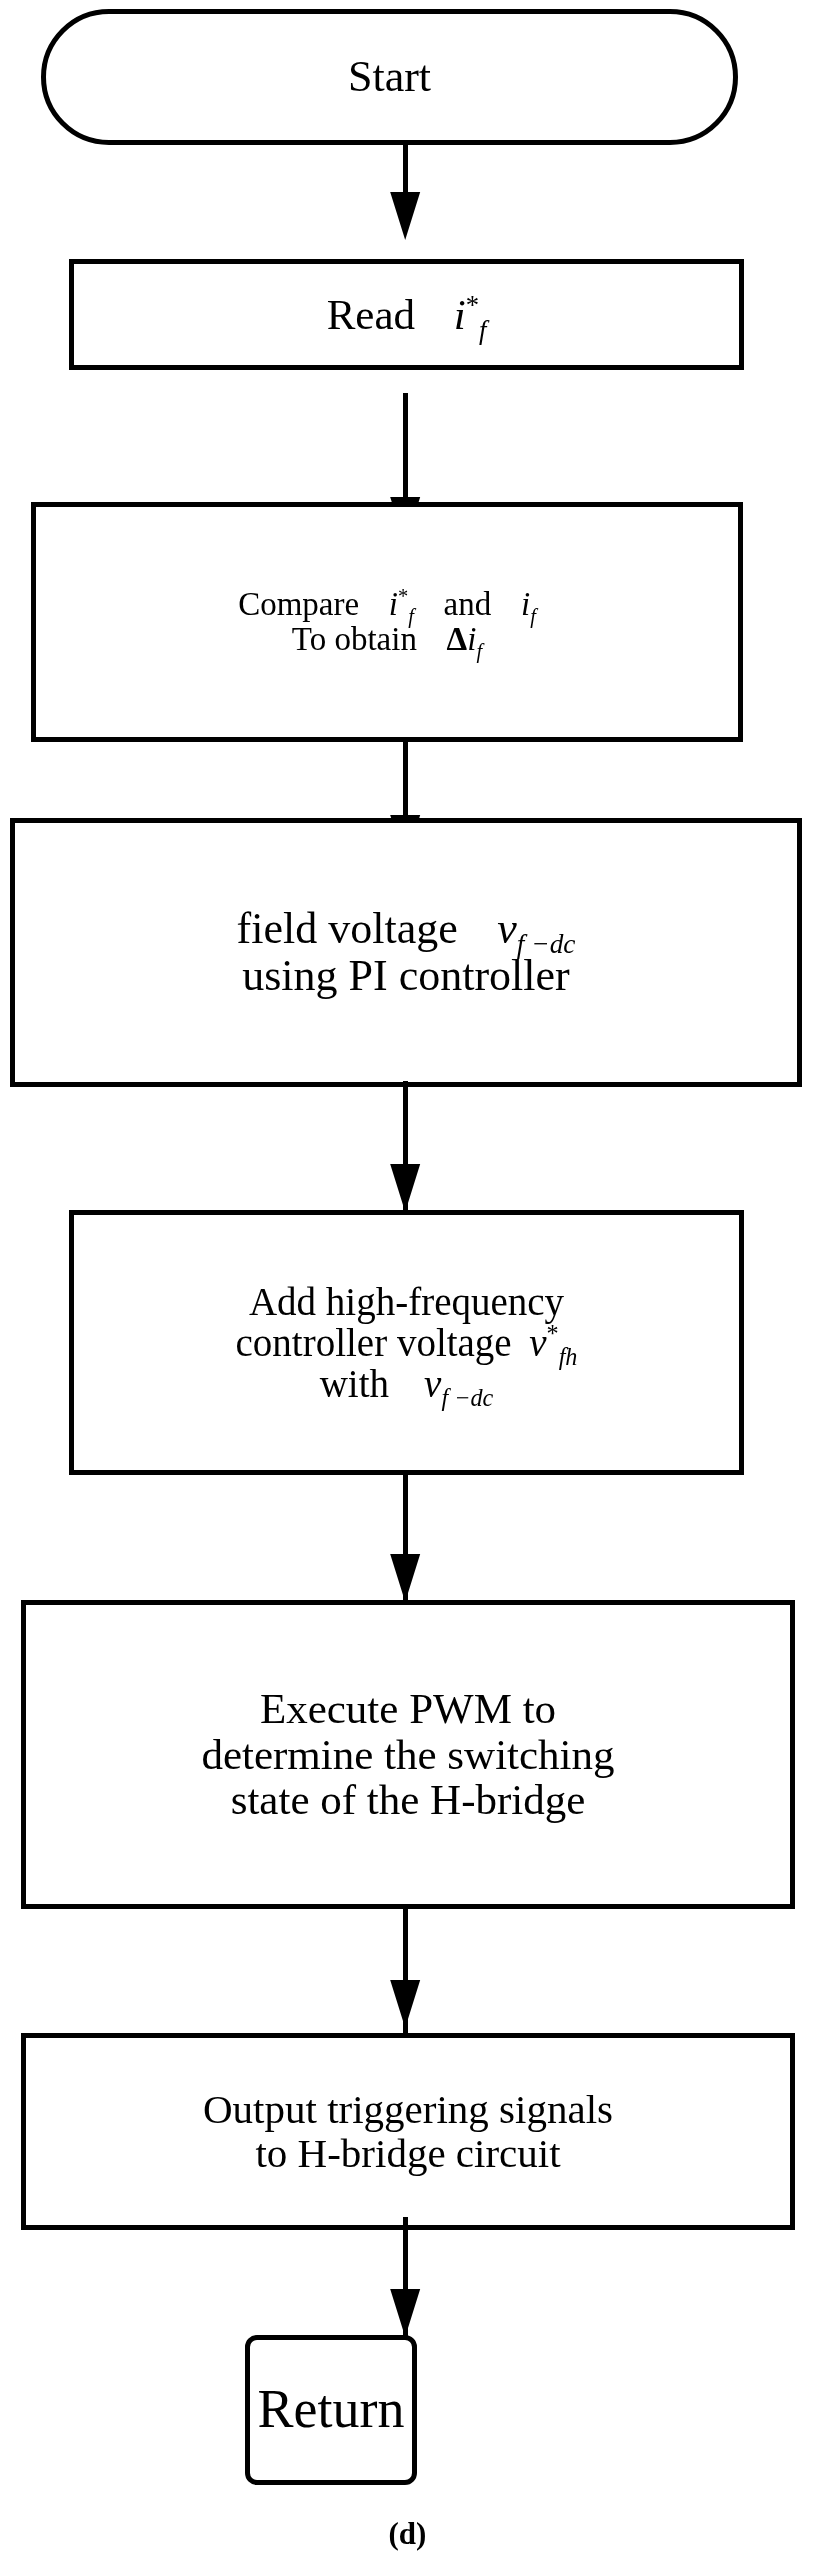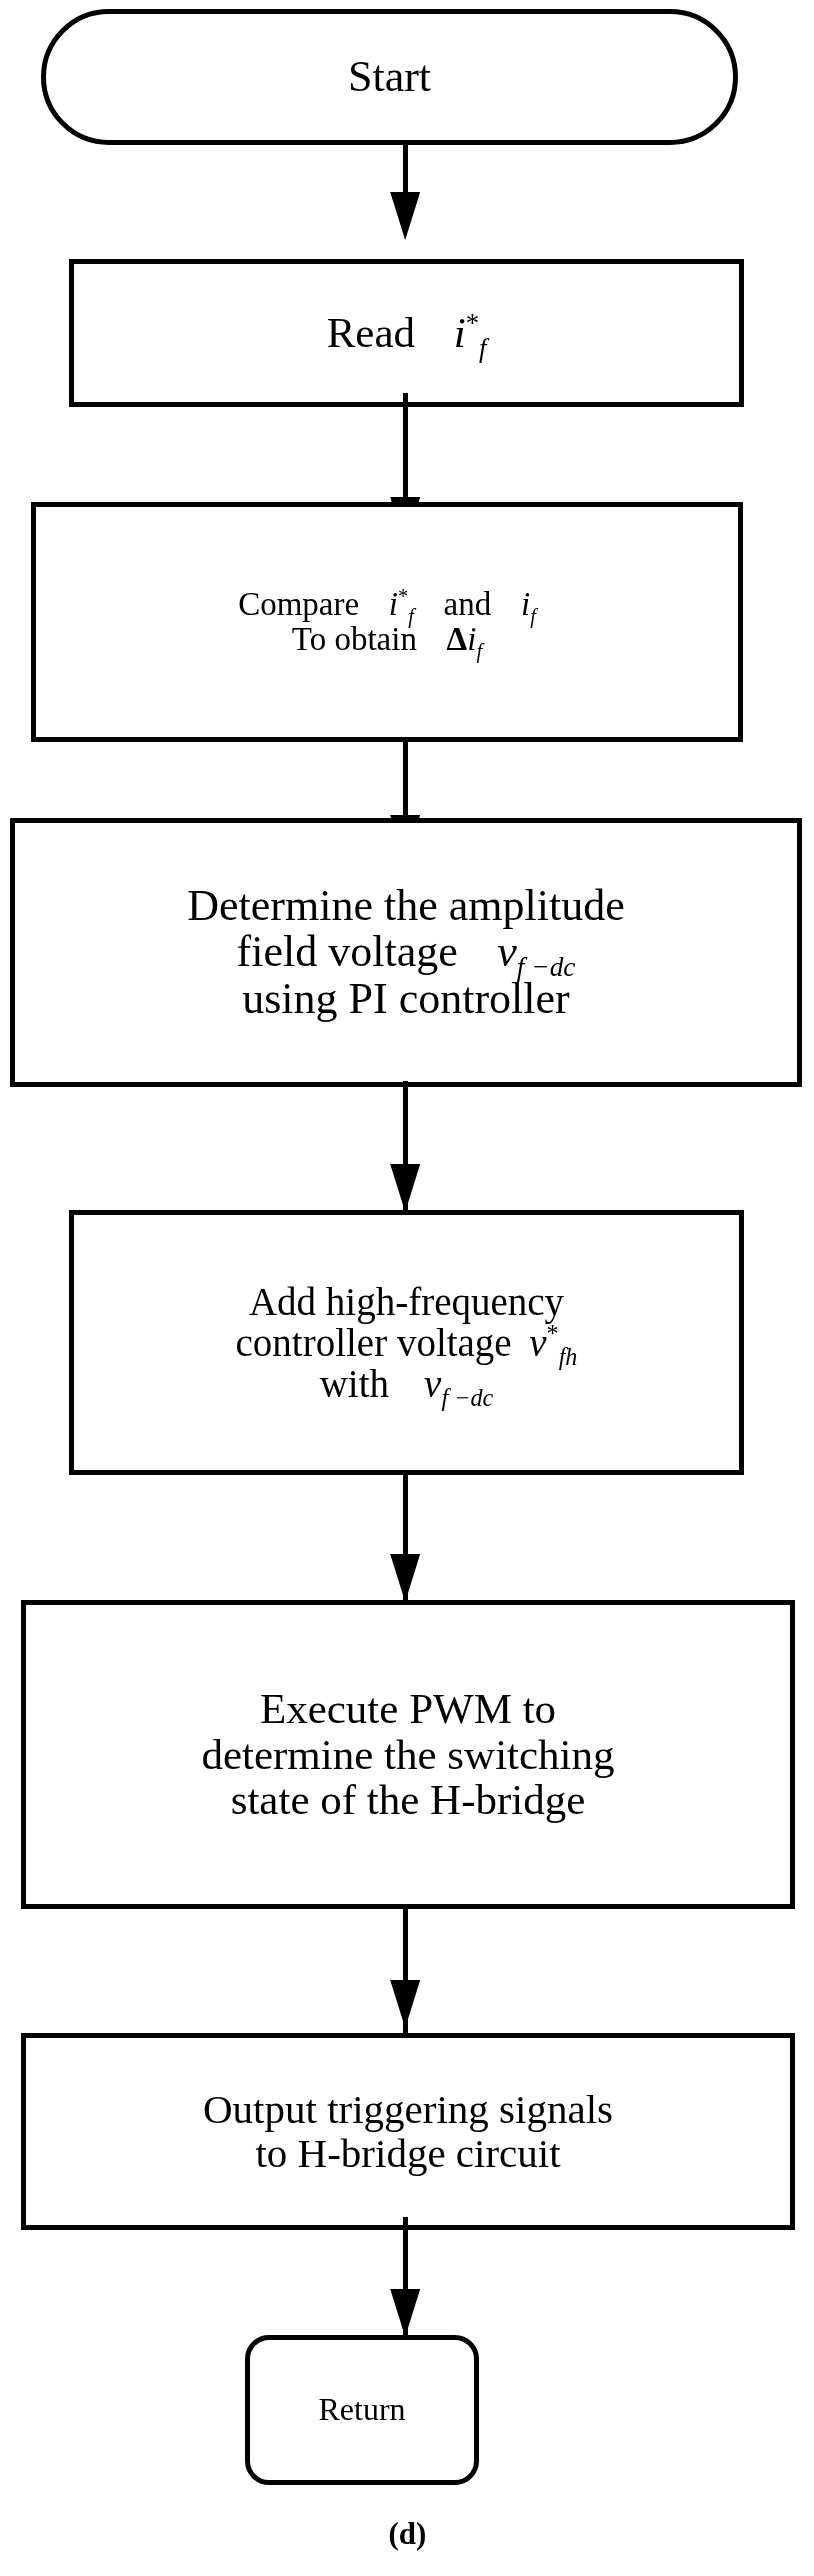--- a/index.html
+++ b/index.html
@@ -44,27 +44,27 @@
   }
 
   .caption{
     position:absolute;left:0;width:815px;text-align:center;
     font-weight:bold;font-size:31px;
     font-family:"Liberation Serif","DejaVu Serif",serif;
   }
 
   
   #n-start    {left:41px;  top:9.2px;   width:697px;  height:136px; font-size:44px;}
-  #n-read     {left:69px;  top:259px;  width:675px;  height:148px; font-size:43px;}
+  #n-read     {left:69px;  top:259px;  width:675px;  height:111px; font-size:43px;}
   #n-compare  {left:31px;  top:502px;  width:712px; height:240px; font-size:33px;}
   #n-determine{left:10px;  top:818px; width:792px; height:269px; font-size:44px;}
   #n-add      {left:69px;  top:1210px; width:675px;  height:265px; font-size:39px;}
   #n-execute  {left:21px;  top:1600px; width:774px; height:309px; font-size:43px;}
   #n-output   {left:21px;  top:2025px; width:774px; height:197px; font-size:41px;margin-top:8px;}
-  #n-return   {left:245px; top:2335px; width:234px;  height:150px; font-size:32px; border-radius:24px;}
+  #n-return   {left:245px; top:2335px; width:172px;  height:150px; font-size:54px; border-radius:12px;}
 
   #c1{top:141px;  height:62px;}
   #a1{top:192px;}
   #c2{top:393px;  height:121px;}
   #a2{top:497px;}
   #c3{top:737px; height:132px;}
   #a3{top:815px;}
   #c4{top:1081px; height:177px;}
   #a4{top:1164px;}
   #c5{top:1470px; height:183px;}
@@ -99,21 +99,20 @@
       <span>Compare</span><span class="nbsp"></span><span class="nbsp"></span><span class="v"><span>i</span><span class="sup">*</span><span class="sub">f</span></span><span class="nbsp"></span><span class="nbsp"></span><span>and</span><span class="nbsp"></span><span class="nbsp"></span><span class="v"><span>i</span><span class="sub">f</span></span>
     </span>
     <span class="ln">
       <span>To obtain</span><span class="nbsp"></span><span class="nbsp"></span><span class="v"><span style="font-style:normal;font-weight:bold;">Δ</span><span>i</span><span class="sub">f</span></span>
     </span>
   </div>
   <div class="connector" id="c3"></div>
   <div class="arrowhead" id="a3"></div>
 
   <div class="node" id="n-determine">
-    <span class="ln">Determine the amplitude</span>
     <span class="ln">
       <span>field voltage</span><span class="nbsp"></span><span class="nbsp"></span><span class="v"><span>v</span><span class="sub">f −dc</span></span>
     </span>
     <span class="ln">using PI controller</span>
   </div>
   <div class="connector" id="c4"></div>
   <div class="arrowhead" id="a4"></div>
 
   <div class="node" id="n-add">
     <span class="ln">Add high-frequency</span>

